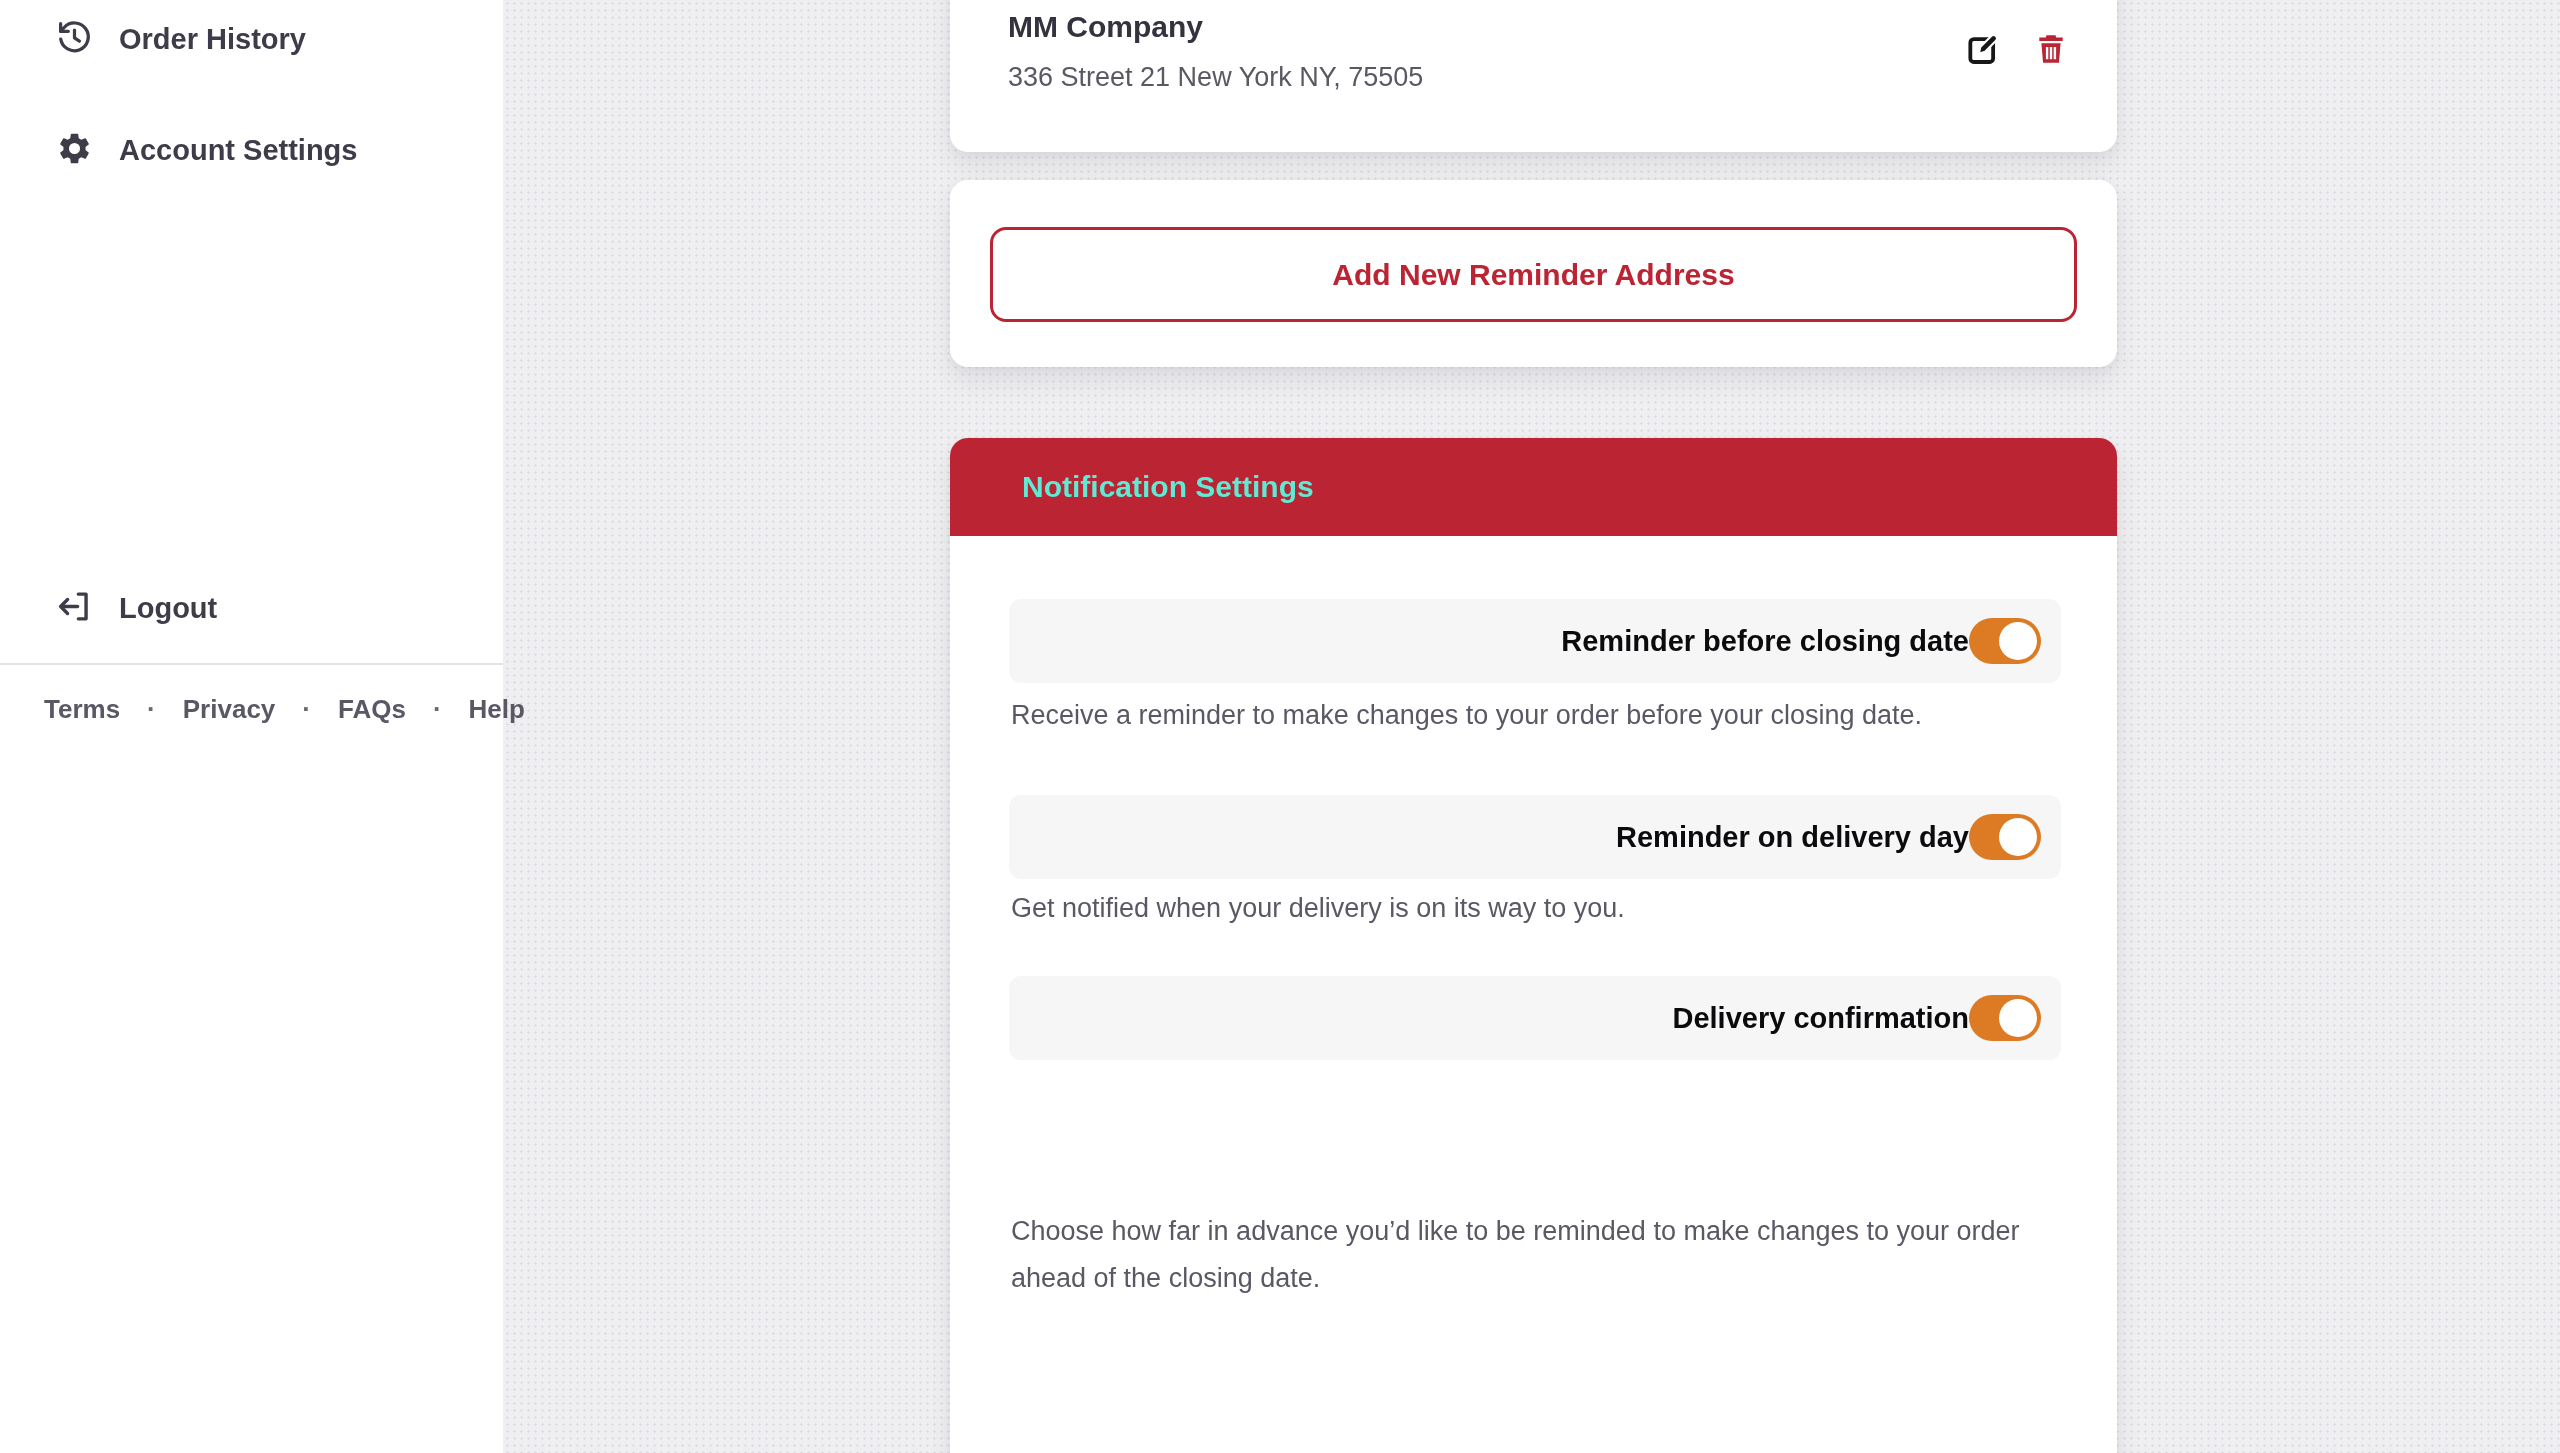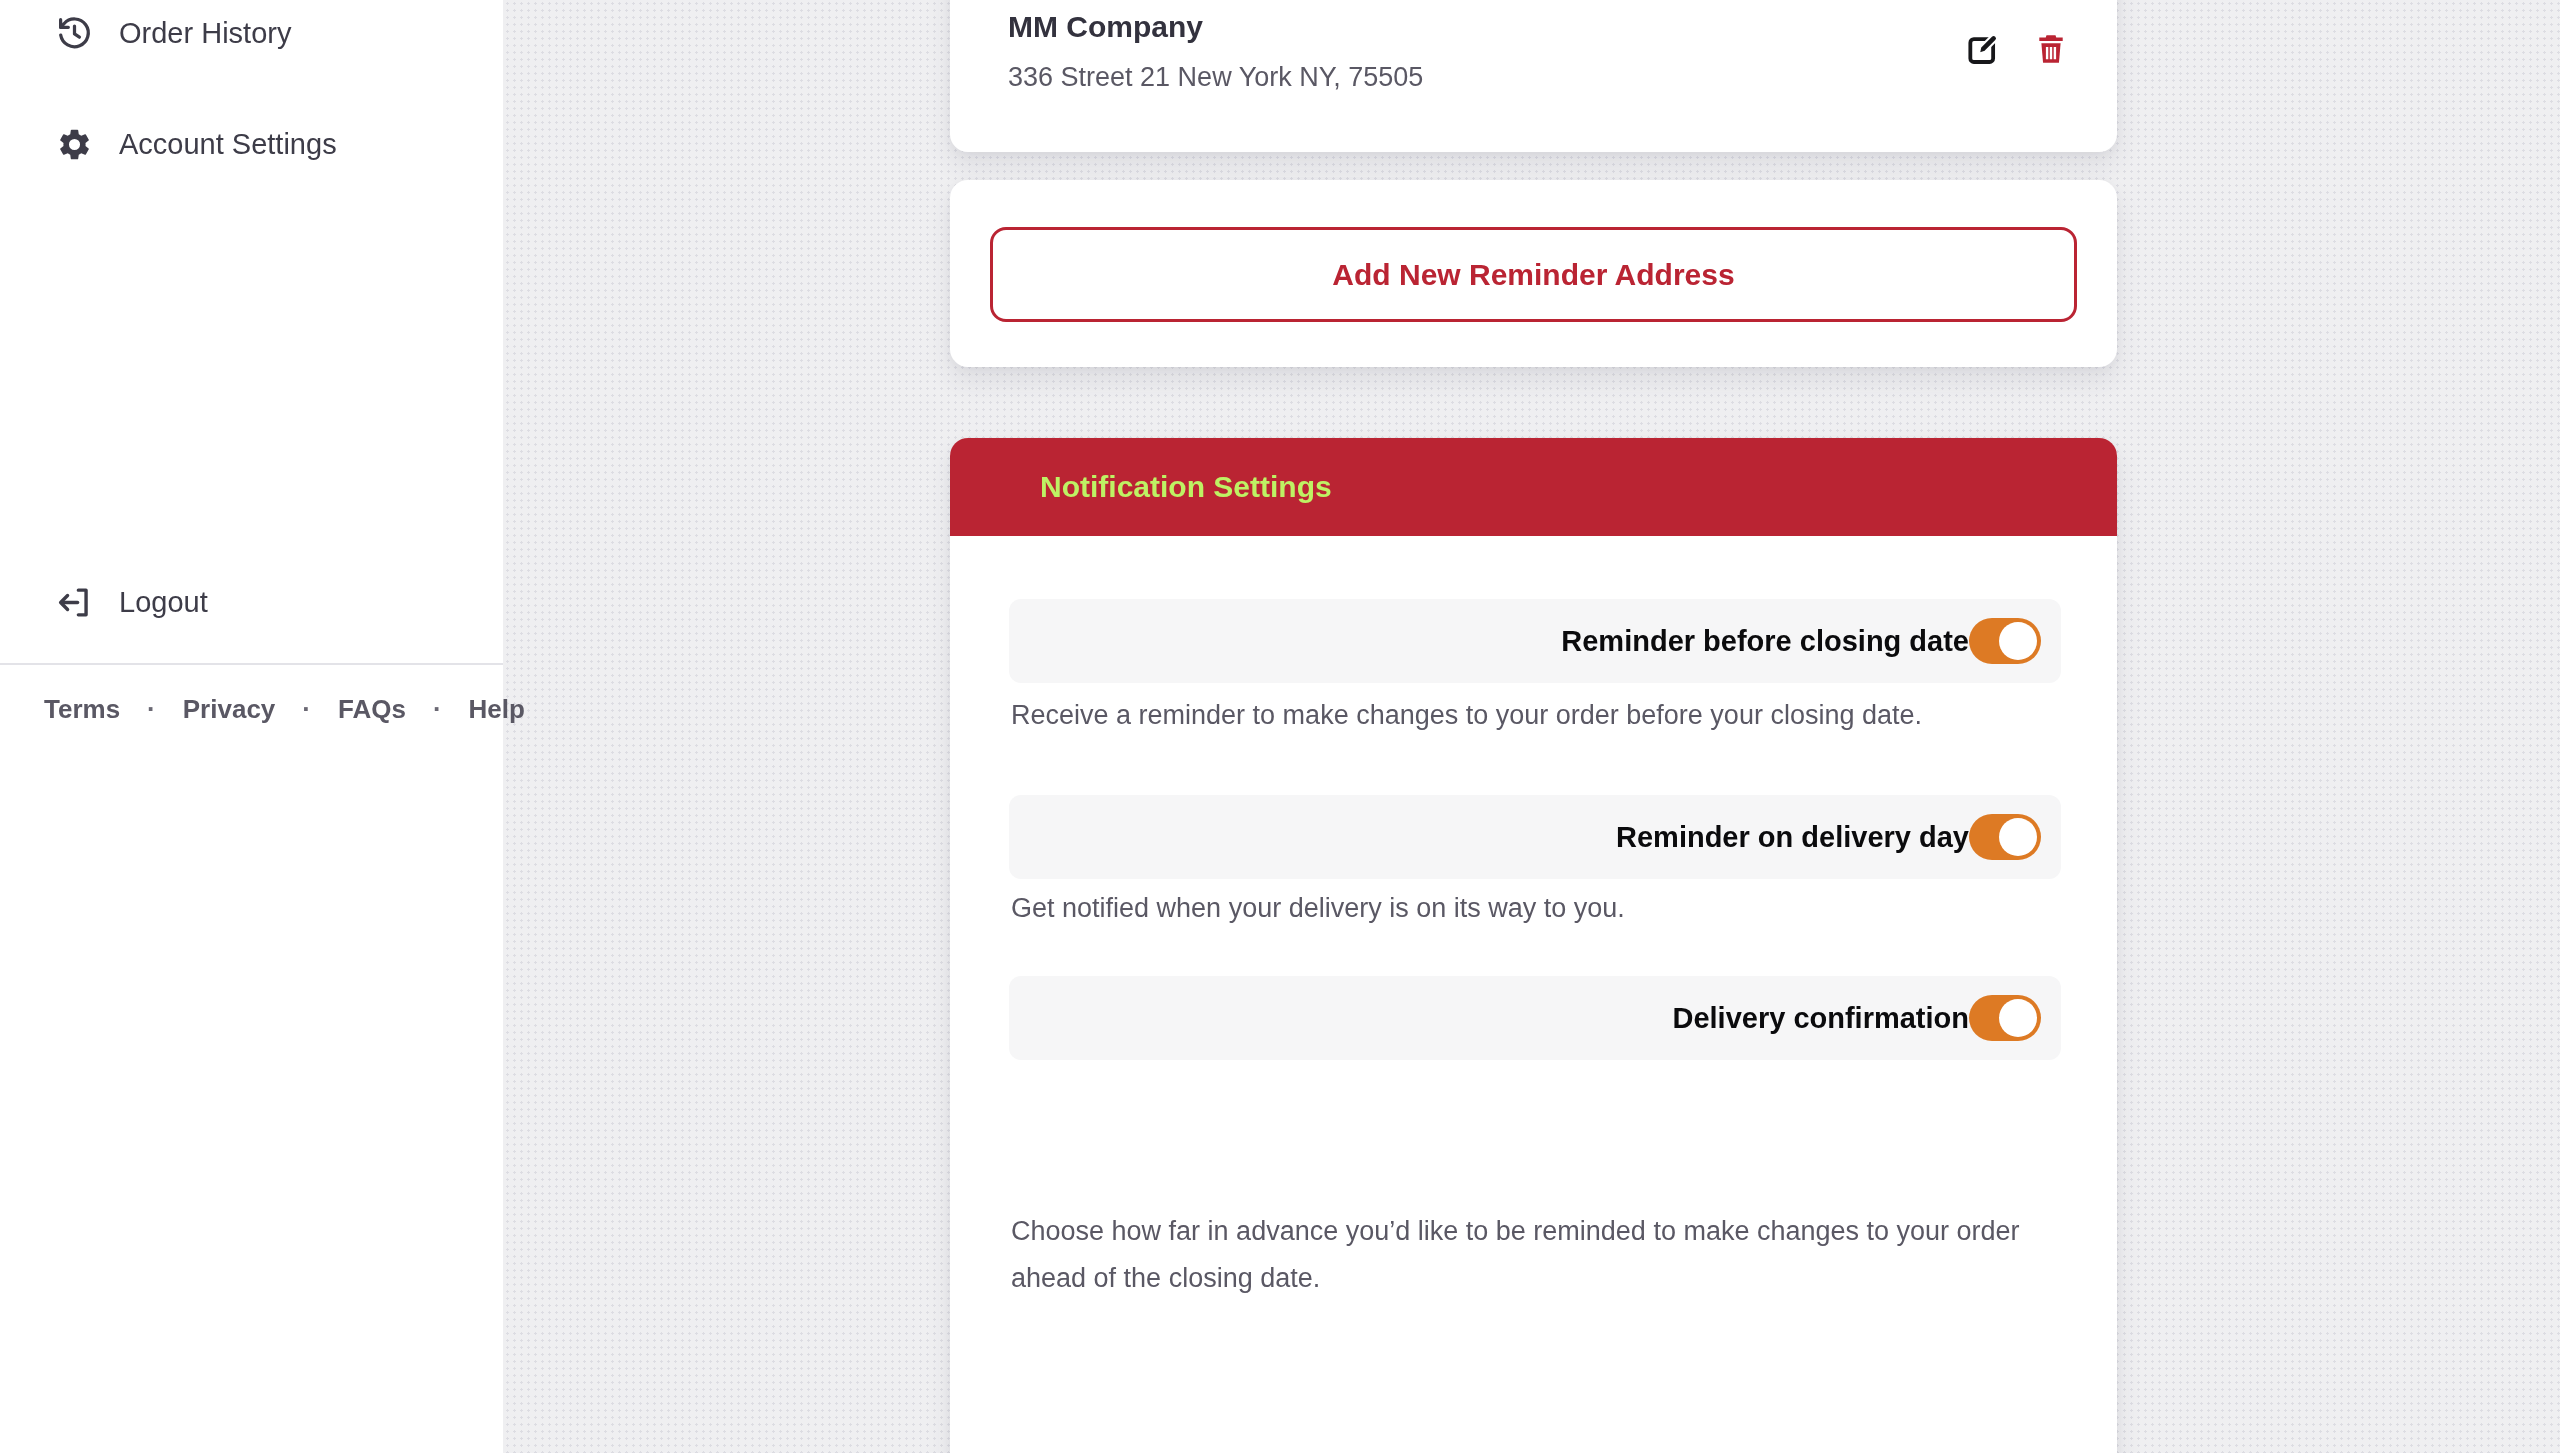--- a/index.html
+++ b/index.html
@@ -10,22 +10,22 @@
     background-image:radial-gradient(rgba(120,120,150,0.16) 1.2px, transparent 1.2px);
     background-size:7px 7px;
     font-family:"Liberation Sans", sans-serif;
   }
   
   .sidebar {
     position:absolute; left:0; top:0; width:503px; height:1453px;
     background:#ffffff;
   }
   .nav-item {
-    position:absolute; left:56px; display:flex; align-items:center; gap:26px;
-    color:#3d3c48; font-size:29px; cursor:pointer; height:46px;
+    position:absolute; left:56px; display:flex; align-items:flex-end; gap:26px;
+    color:#3d3c48; font-size:29px; cursor:pointer; height:46px;font-weight:bold;
   }
   .nav-item svg { display:block; }
   .nav-order   { top:10px; }
   .nav-account { top:121px; }
   .nav-logout  { top:579px; }
   .side-divider { position:absolute; left:0; top:663px; width:503px; border-top:2px solid #e3e3e8; }
   .footer-links {
     position:absolute; left:44px; top:694px; display:flex; align-items:center; gap:27px;
     font-size:26px; font-weight:700; color:#5a5864;
   }
@@ -48,22 +48,22 @@
     position:absolute; left:40px; top:47px; width:1087px; height:95px;
     background:#ffffff; border:3px solid #ba2433; border-radius:16px;
     color:#ba2433; font-size:30px; font-weight:700; font-family:inherit;
     display:flex; align-items:center; justify-content:center; cursor:pointer;
   }
 
   .card-notif { top:438px; height:1110px; }
   .notif-header {
     position:absolute; left:0; top:0; width:100%; height:98px;
     background:#ba2433; border-radius:18px 18px 0 0;
-    display:flex; align-items:center; padding-left:90px;
-    color:#bef264; font-size:30px; font-weight:700;
+    display:flex; align-items:center; padding-left:72px;
+    color:#5eead4; font-size:30px; font-weight:700;
   }
   .toggle-row {
     position:absolute; left:59px; width:1052px; height:84px;
     background:#f6f6f7; border-radius:12px;
     display:flex; align-items:center; justify-content:flex-end;
     padding:0 20px 0 26px;
   }
   .row-1 { top:161px; } .row-2 { top:357px; } .row-3 { top:538px; }
   .toggle-row .row-label { font-size:29px; font-weight:700; color:#0b0b0d; }
   .row-desc { position:absolute; left:61px; font-size:27px; color:#5a5864; }

